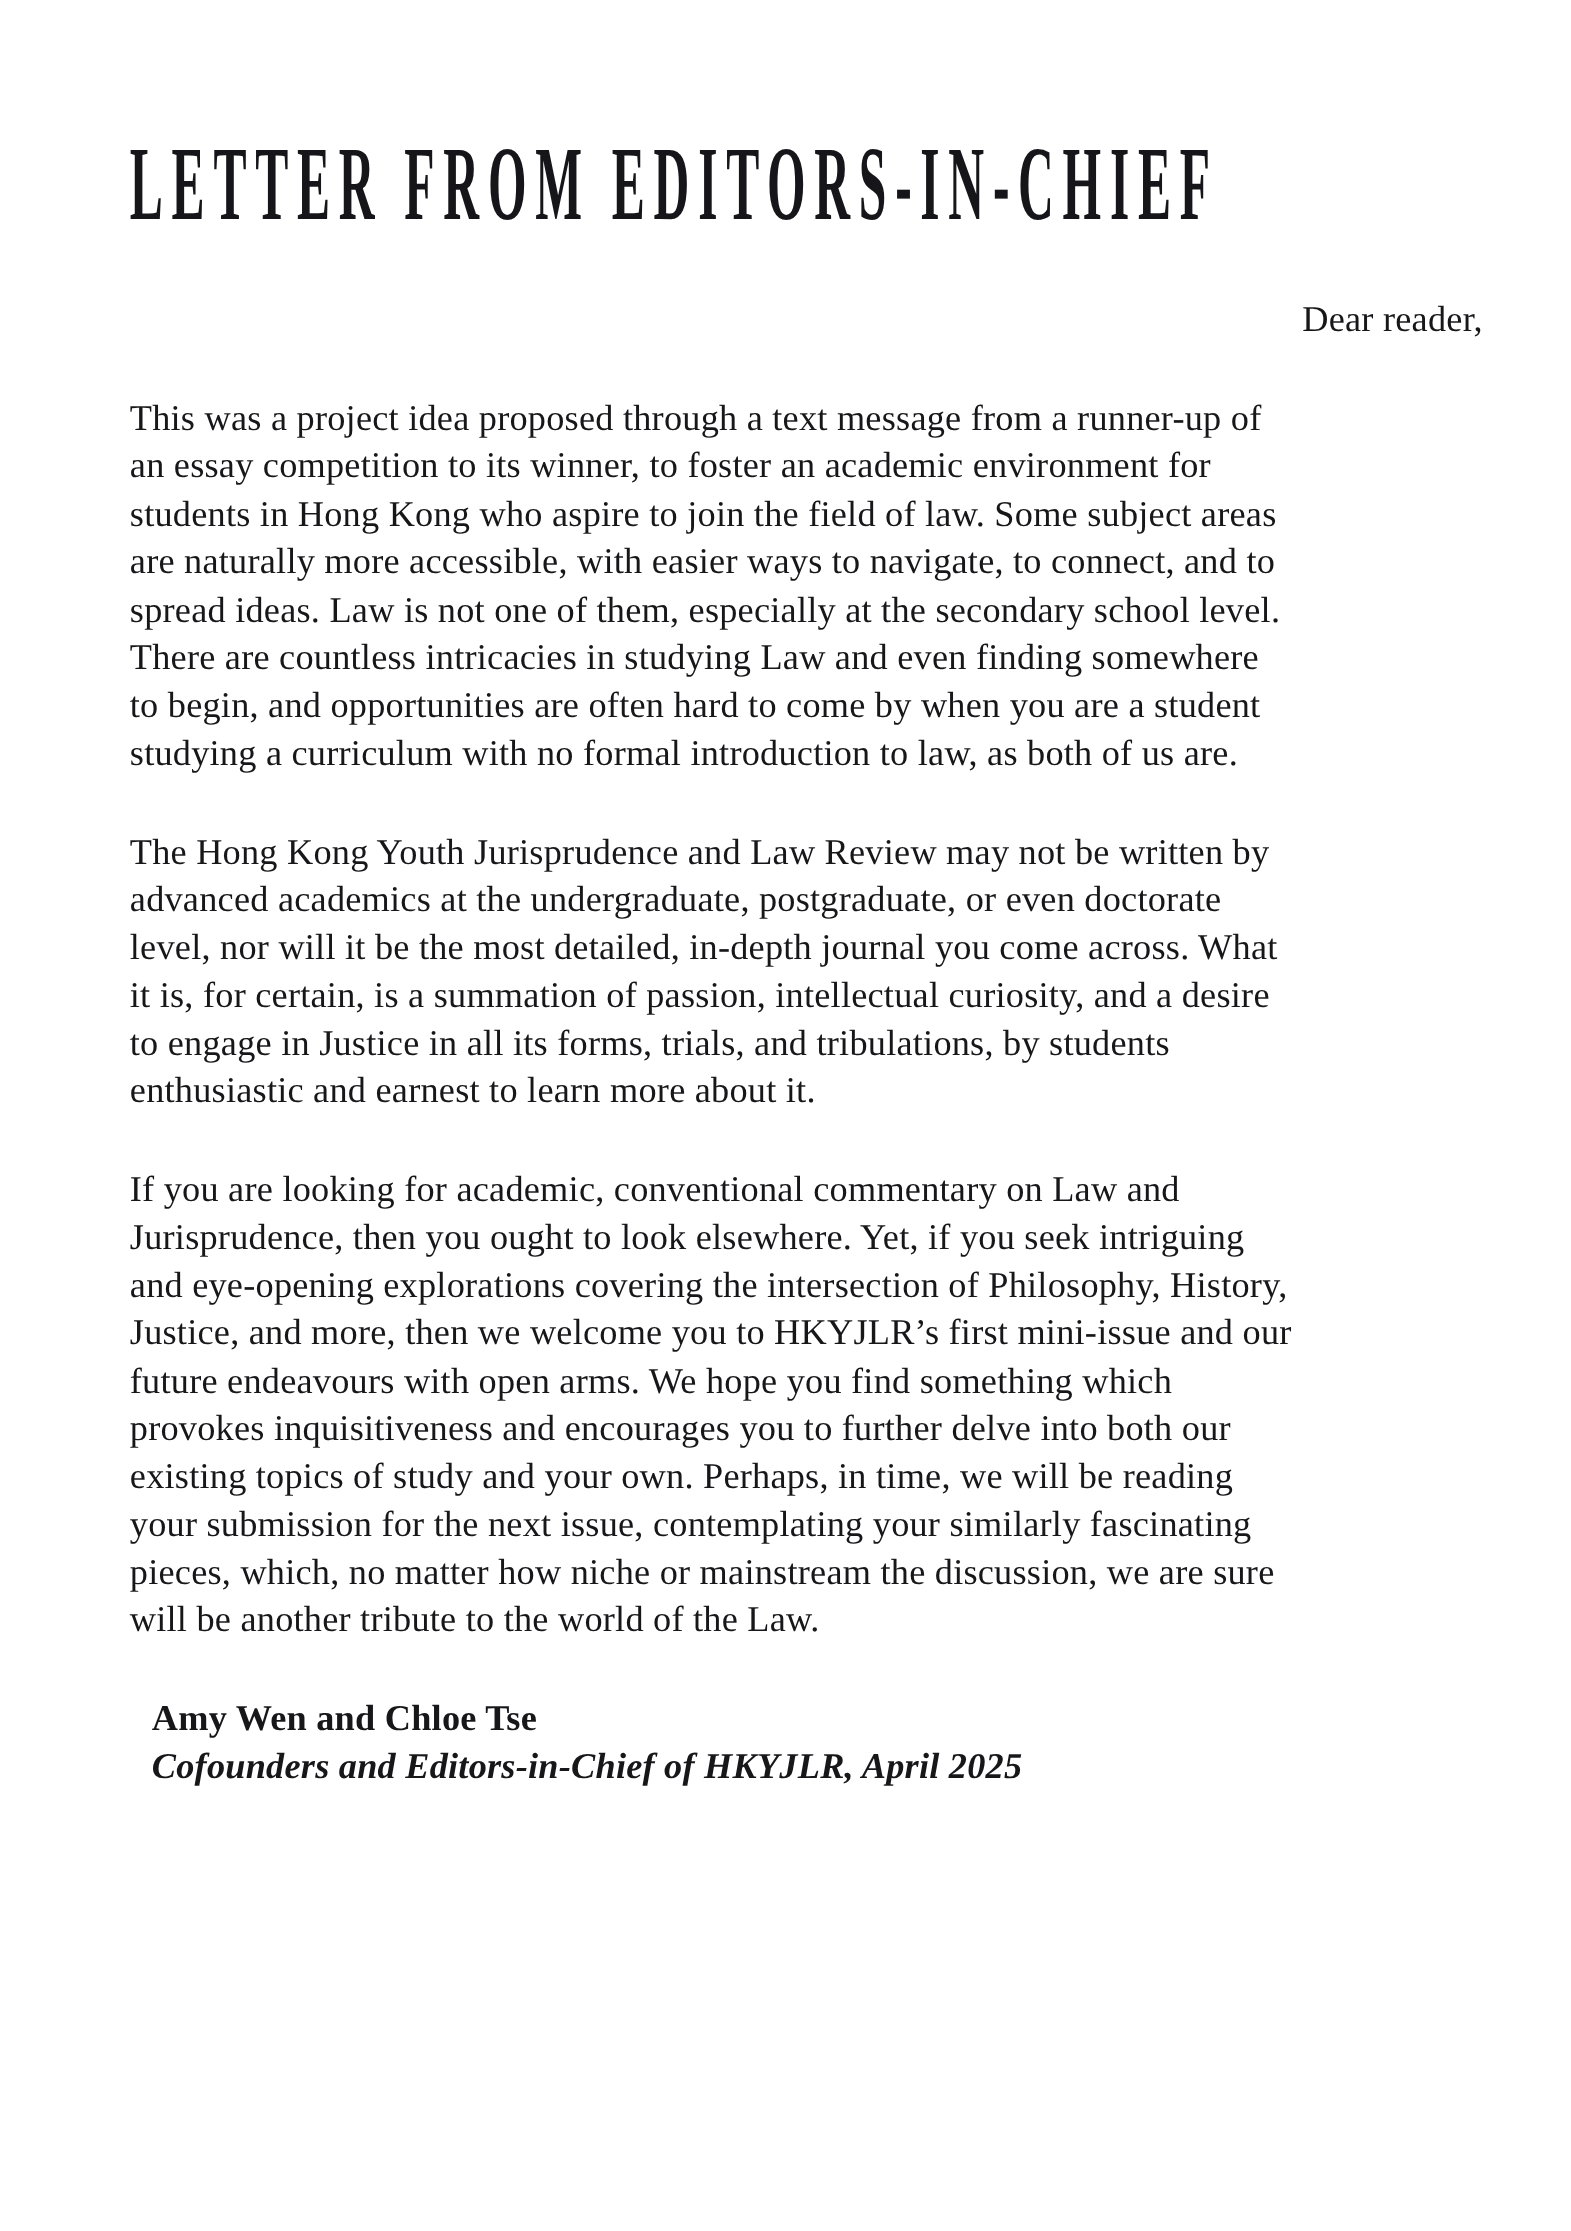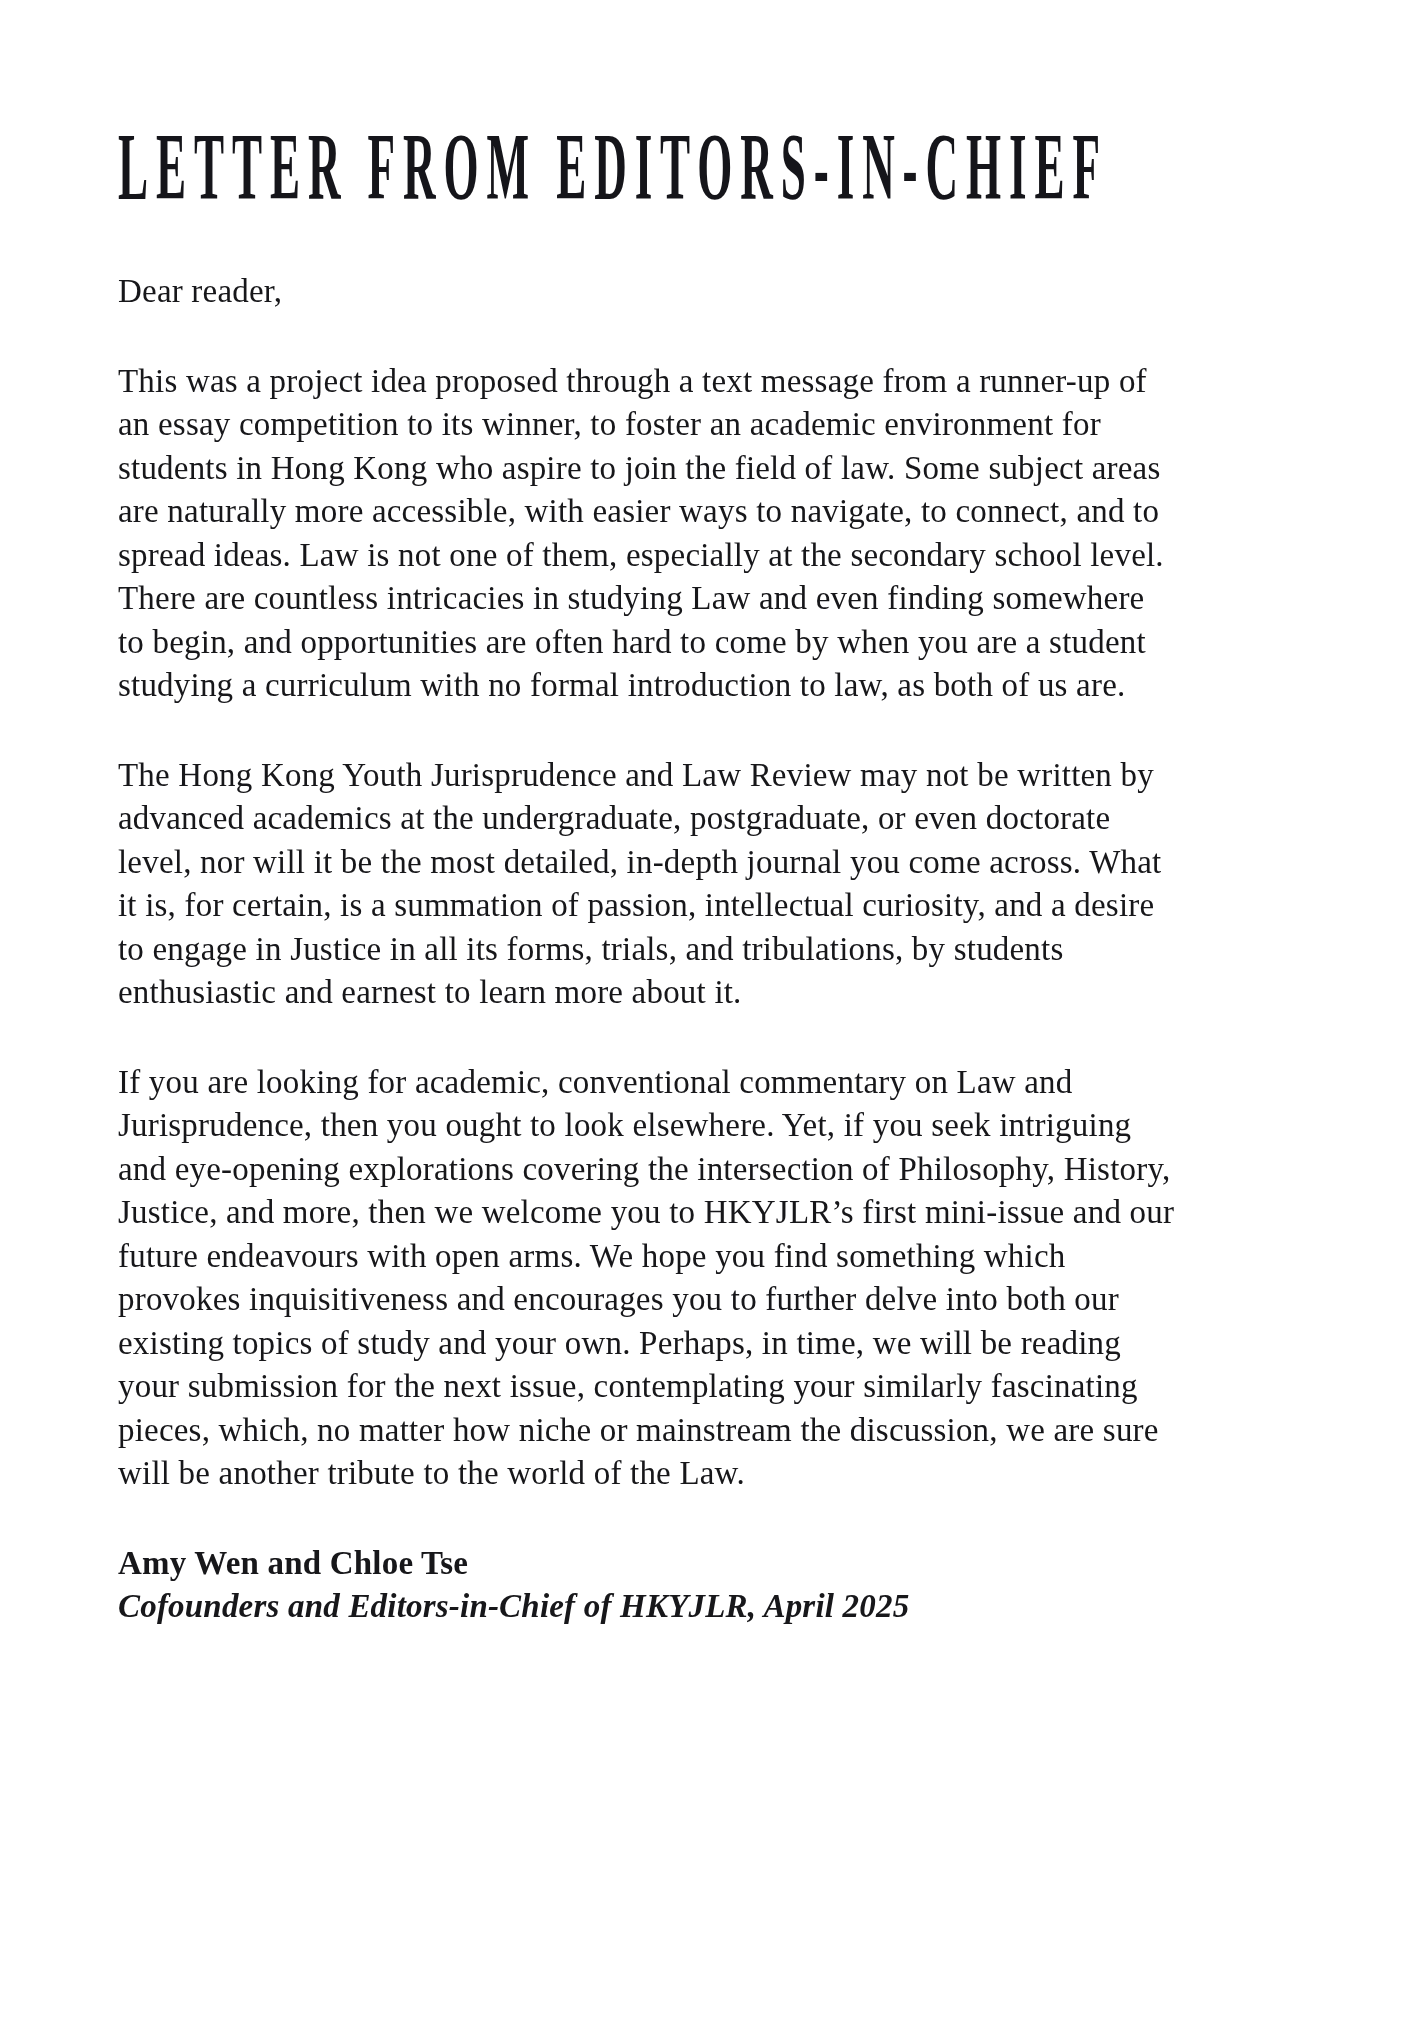--- a/index.html
+++ b/index.html
@@ -31,27 +31,29 @@
     transform-origin: 0 50%;
     color: #15151a;
   }
   .body-text {
     font-size: 33px;
     line-height: 43.5px;
     letter-spacing: 0.2px;
   }
   .salutation {
     margin: 54px 0 0 0;
+    text-align: right;
   }
   .para {
     margin: 46px 0 0 0;
     white-space: pre-line;
   }
   .signature {
     margin-top: 46px;
+    margin-left: 20px;
   }
   .sig-names {
     font-weight: 700;
   }
   .sig-role {
     font-weight: 700;
     font-style: italic;
   }
 </style>
 </head>

